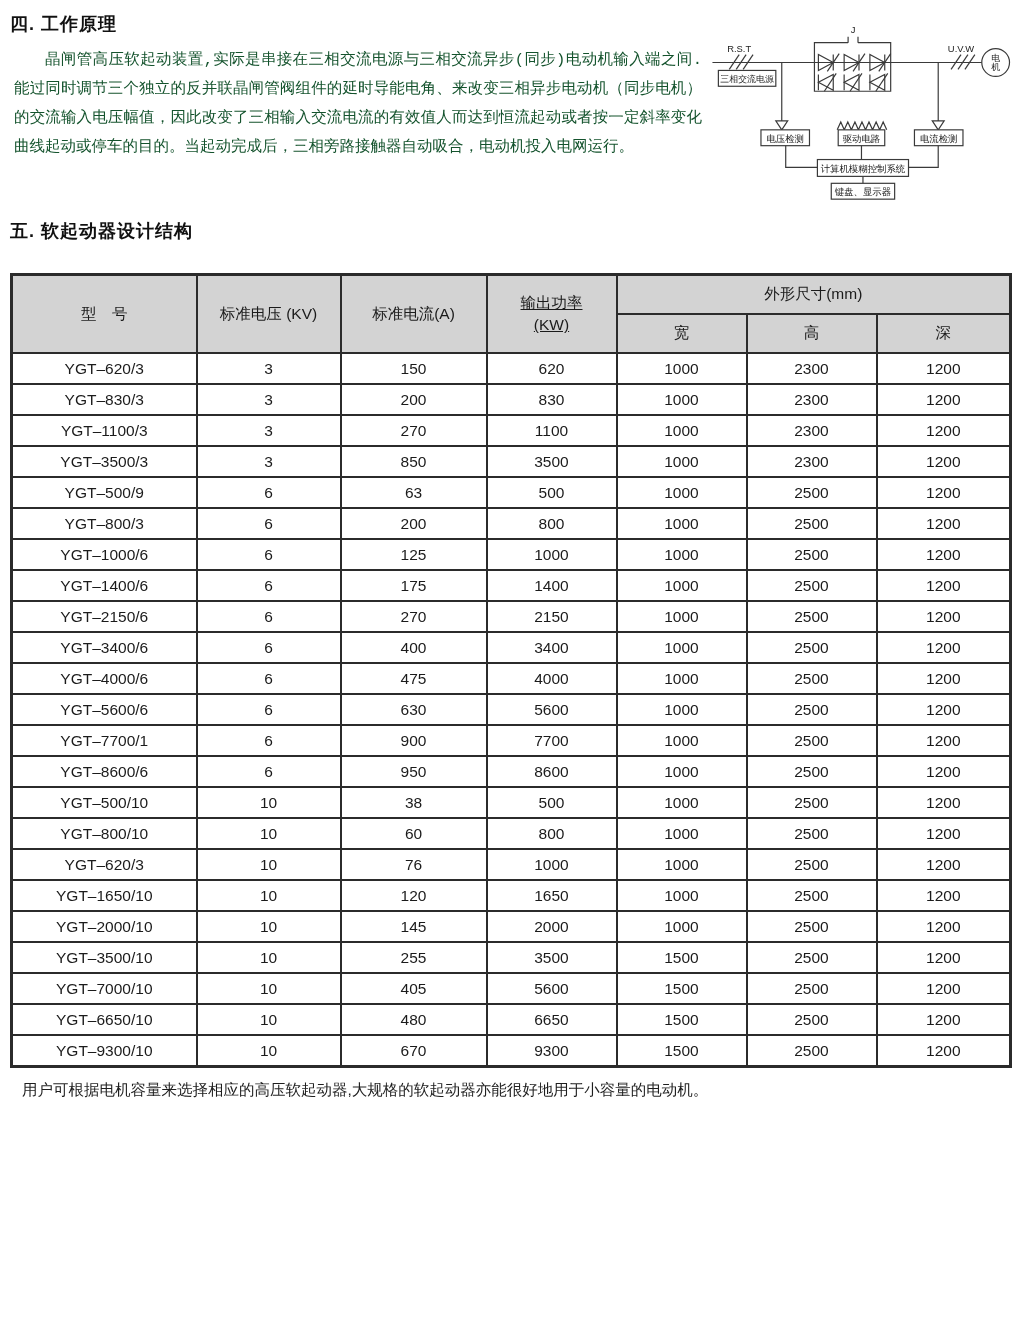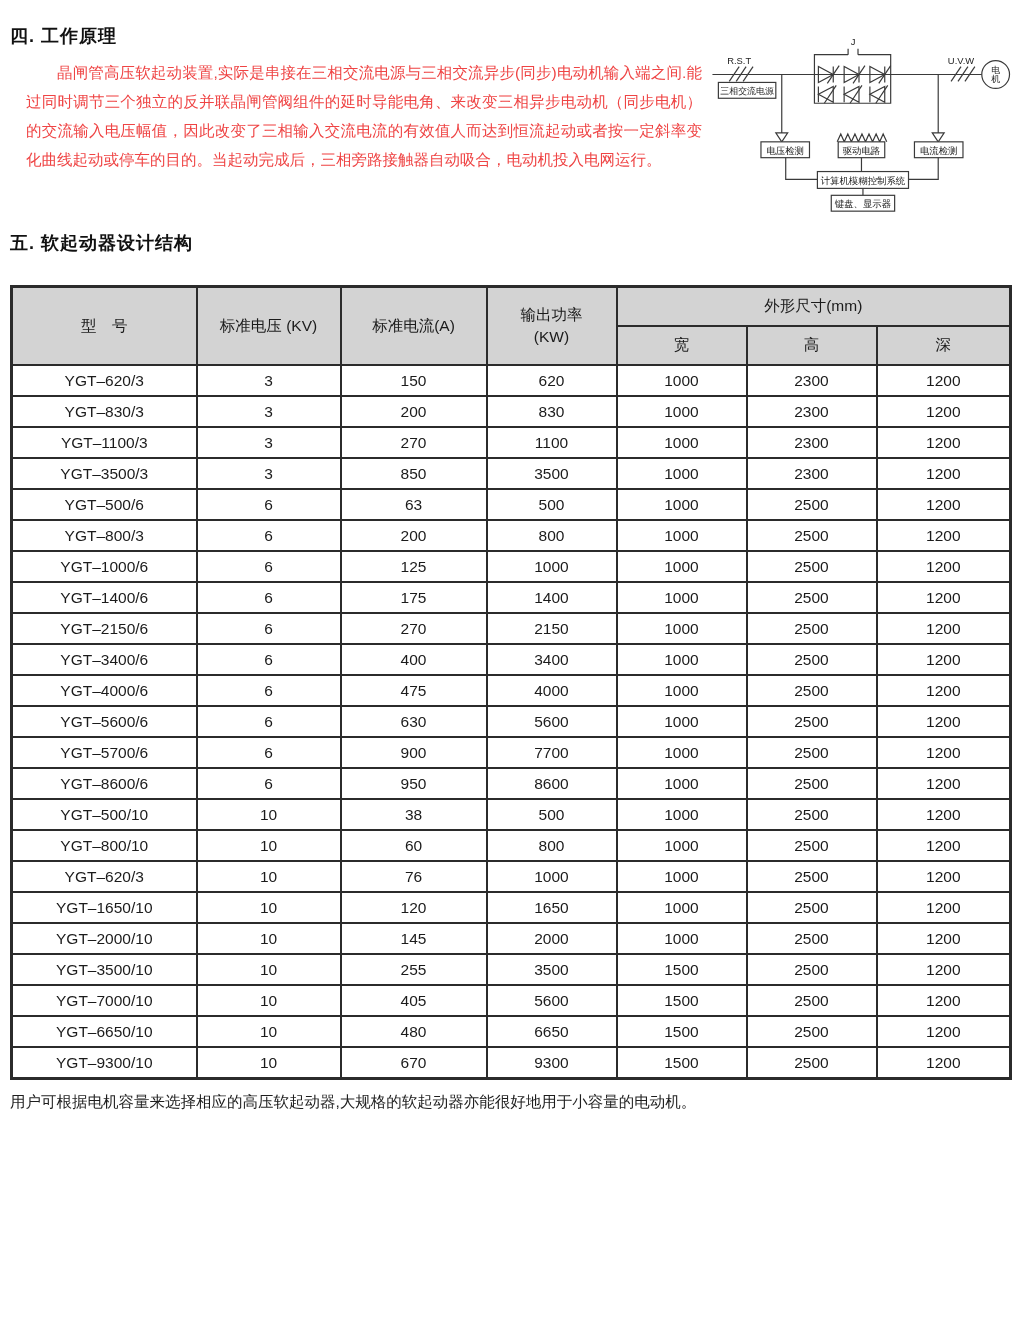--- a/index.html
+++ b/index.html
@@ -2,37 +2,38 @@
 <html lang="zh"><head>
 <meta charset="utf-8">
 <style>
   html,body { margin:0; padding:0; background:#ffffff; }
   body {
     width:1015px;
     font-family:"Liberation Sans", sans-serif;
     color:#1b1b1b;
     -webkit-font-smoothing:antialiased;
   }
-  .page { padding:24px 8px 26px 10px; }
+  .page { padding:12px 8px 26px 10px; }
 
   h2.section-title {
     font-size:18px;
     font-weight:bold;
     margin:0;
     letter-spacing:1px;
     color:#111;
   }
 
   .para {
     font-size:15.5px;
     line-height:29px;
-    margin:10px 0 0 16px;
+    margin:10px 0 0 4px;
     text-align:justify;
     text-indent:31px;
-    color:#ef4444;
+    color:#14532d;
+    font-family:Liberation Mono, monospace;
   }
 
   .top-row { display:flex; align-items:flex-start; }
   .top-left { width:692px; flex:0 0 692px; }
   .diagram-wrap { width:313px; flex:0 0 313px; margin-top:0; }
 
   .mt-s5 { margin-top:42px; }
   .para-full { width:997px; }
   .mt-s6 { margin-top:40px; }
 
@@ -52,25 +53,25 @@
     overflow:hidden;
     white-space:nowrap;
   }
   .dim-table thead th {
     background:#d3d3d3;
     font-weight:normal;
     height:37px;
   }
   .dim-table thead tr:first-child th[rowspan] { height:76px; }
   .dim-table tbody td { height:29px; line-height:29px; background:#fff; }
-  .dim-table .power-th div { line-height:22px; }
+  .dim-table .power-th div { line-height:22px;text-decoration:underline; }
 
   .note {
     font-size:15.5px;
-    margin:12px 0 0 0;
+    margin:12px 0 0 12px;
     color:#1e1e1e;
   }
 
   svg text {
     font-family:"Liberation Sans", sans-serif;
     fill:#222;
   }
 </style>
 </head>
 <body>
@@ -229,21 +230,21 @@
         <tr>
           <td>YGT–3500/3</td>
           <td>3</td>
           <td>850</td>
           <td>3500</td>
           <td>1000</td>
           <td>2300</td>
           <td>1200</td>
         </tr>
         <tr>
-          <td>YGT–500/6</td>
+          <td>YGT–500/9</td>
           <td>6</td>
           <td>63</td>
           <td>500</td>
           <td>1000</td>
           <td>2500</td>
           <td>1200</td>
         </tr>
         <tr>
           <td>YGT–800/3</td>
           <td>6</td>
@@ -301,21 +302,21 @@
         <tr>
           <td>YGT–5600/6</td>
           <td>6</td>
           <td>630</td>
           <td>5600</td>
           <td>1000</td>
           <td>2500</td>
           <td>1200</td>
         </tr>
         <tr>
-          <td>YGT–5700/6</td>
+          <td>YGT–7700/1</td>
           <td>6</td>
           <td>900</td>
           <td>7700</td>
           <td>1000</td>
           <td>2500</td>
           <td>1200</td>
         </tr>
         <tr>
           <td>YGT–8600/6</td>
           <td>6</td>

